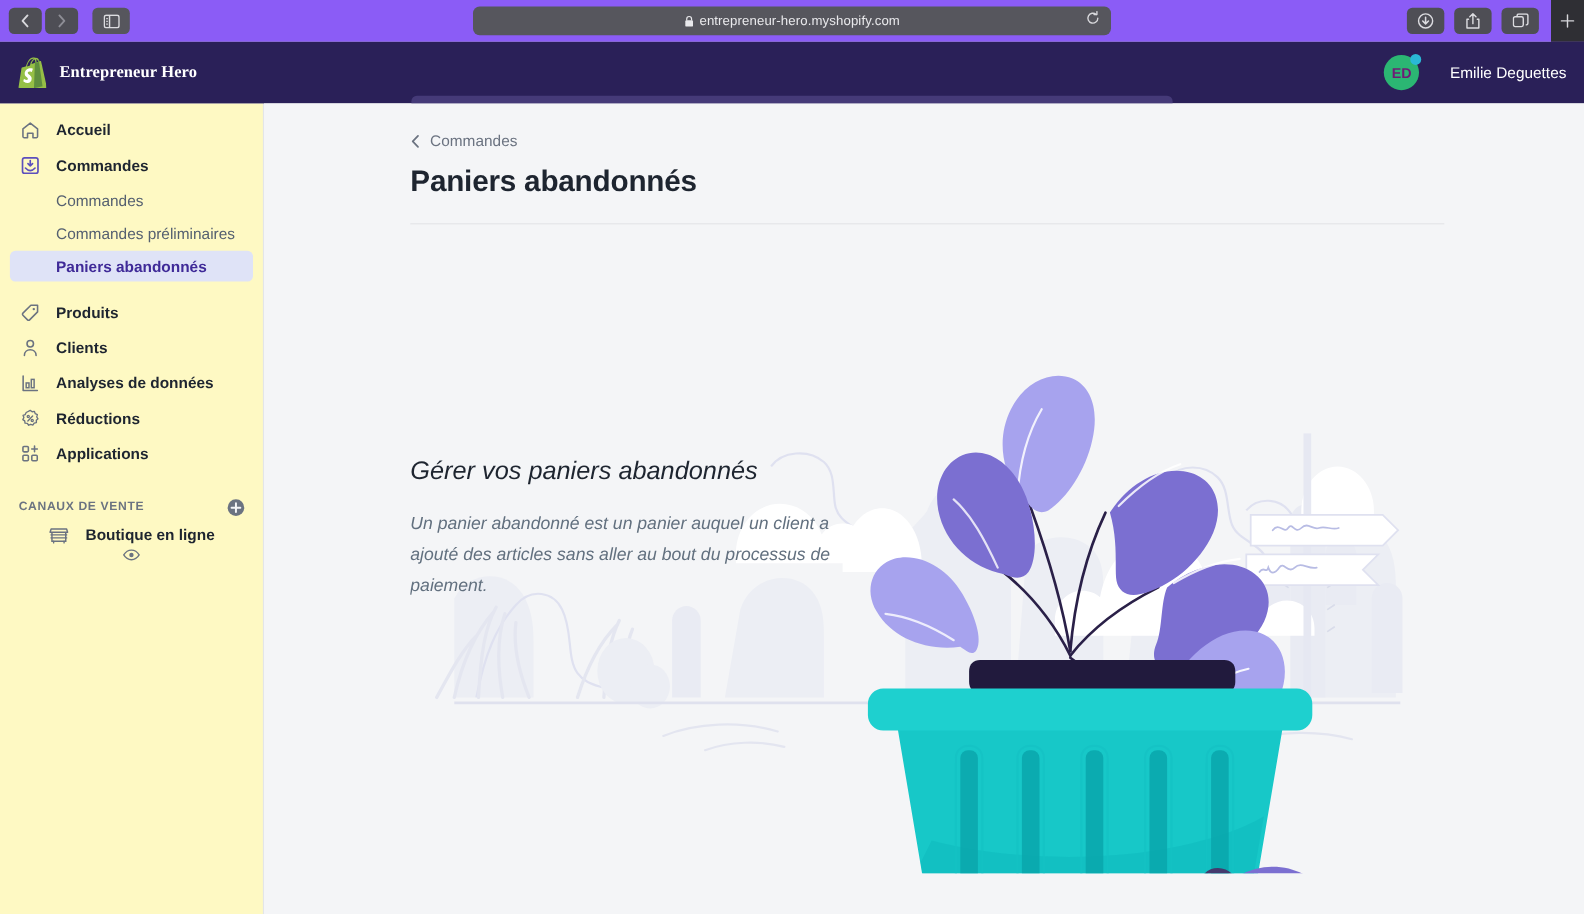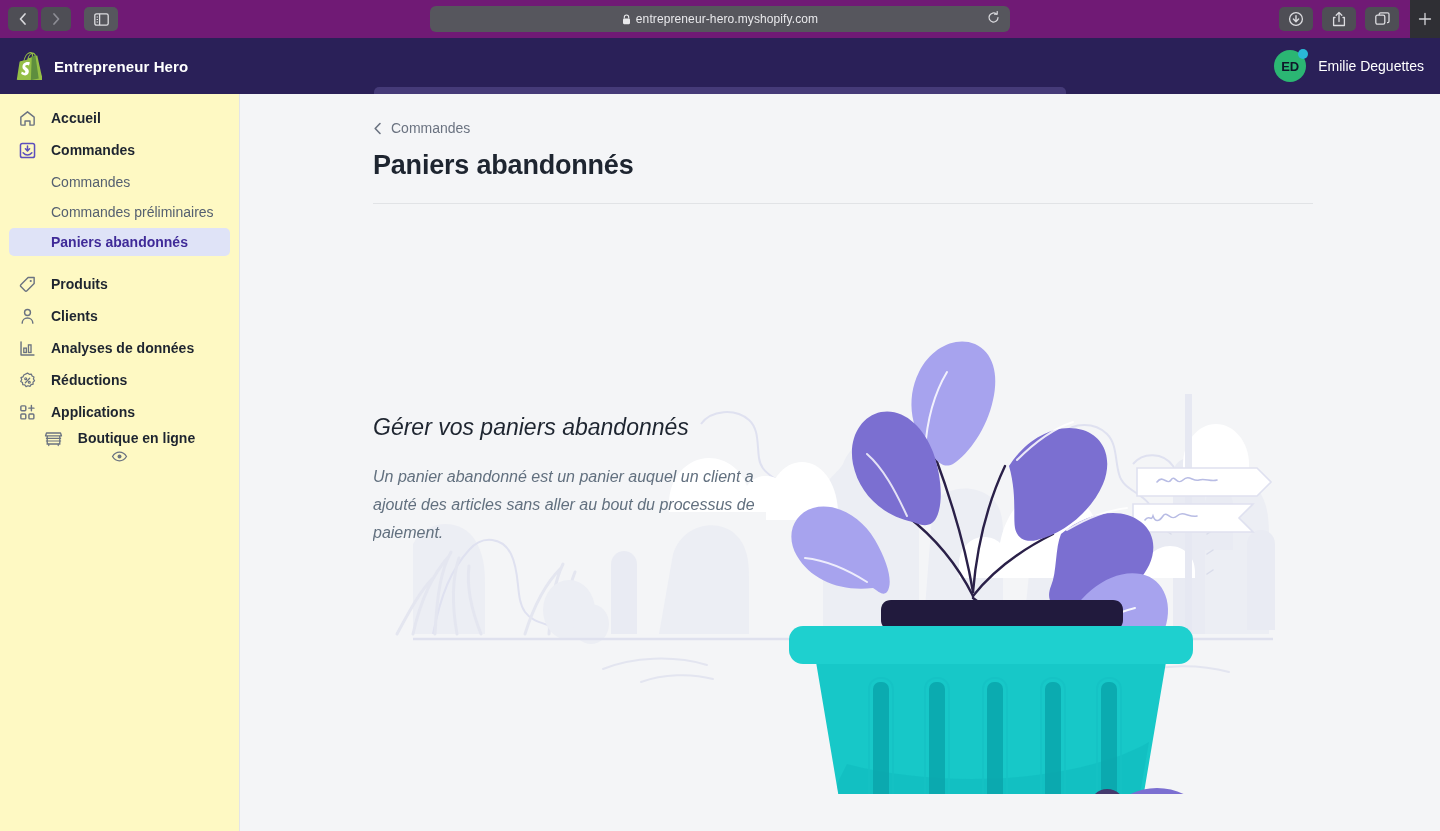--- a/index.html
+++ b/index.html
@@ -7,21 +7,21 @@
   html, body {
     width: 1440px; height: 831px;
     font-family: "Liberation Sans", sans-serif;
     background: #f4f5f7;
     overflow: hidden;
   }
 
   
   .browser-bar {
     height: 38px;
-    background: #701a75;
+    background: #8b5cf6;
     display: flex;
     align-items: center;
     padding: 0 8px;
     position: relative;
   }
   .chrome-btn {
     width: 30px; height: 24px;
     border-radius: 5px;
     background: #4e4e55;
     display: flex; align-items: center; justify-content: center;
@@ -74,20 +74,21 @@
     background: #2a2058;
     display: flex;
     align-items: center;
     position: relative;
   }
   .brand {
     display: flex; align-items: center;
     padding-left: 16px;
     width: 240px;
     cursor: pointer;
+    font-family: Liberation Serif, serif;
   }
   .shopify-logo { width: 26px; height: 28px; margin-right: 12px; flex:none;}
   .brand-name {
     color: #fff; font-size: 15px; font-weight: 600; letter-spacing:.1px;
   }
   .search-wrap {
     position: absolute; left: 374px; top: 49px;
     width: 692px; height: 34px;
     background: #453a78;
     border-radius: 5px;
@@ -99,22 +100,22 @@
   .search-ph { color: #e4e3ee; font-size: 14px; }
   .user-area {
     position: absolute; right: 16px; top: 0; height: 56px;
     display: flex; align-items: center; cursor: pointer;
   }
   .avatar {
     position: relative;
     width: 32px; height: 32px; border-radius: 50%;
     background: #2bb673;
     display: flex; align-items: center; justify-content: center;
-    color: #0f172a; font-size: 13px; font-weight: 600;
-    margin-right: 12px;
+    color: #701a75; font-size: 13px; font-weight: 600;
+    margin-right: 28px;
   }
   .avatar .dot {
     position: absolute; top: -1px; right: -2px;
     width: 10px; height: 10px; border-radius: 50%;
     background: #2ab8d6;
   }
   .user-name { color: #fff; font-size: 14px; }
 
   
   .shell { display: flex; height: calc(831px - 38px - 56px); }
@@ -412,20 +413,29 @@
         <svg width="19" height="19" viewBox="0 0 20 20">
           <rect x="3" y="3" width="5.2" height="5.2" rx="1" fill="none" stroke="#6b7381" stroke-width="1.5"></rect>
           <rect x="3" y="11.5" width="5.2" height="5.2" rx="1" fill="none" stroke="#6b7381" stroke-width="1.5"></rect>
           <rect x="11.5" y="11.5" width="5.2" height="5.2" rx="1" fill="none" stroke="#6b7381" stroke-width="1.5"></rect>
           <path d="M14.1 2.7v5.4M11.4 5.4h5.4" stroke="#6b7381" stroke-width="1.5" stroke-linecap="round"></path>
         </svg>
       </span>
       <span class="lbl">Applications</span>
     </div>
 
+    <div class="section-head">
+      <span class="section-title">CANAUX DE VENTE</span>
+      <span class="section-act">
+        <svg width="17" height="17" viewBox="0 0 18 18">
+          <circle cx="9" cy="9" r="8" fill="#6b7381"></circle>
+          <path d="M9 4.8v8.4M4.8 9h8.4" stroke="#f4f5f7" stroke-width="1.9" stroke-linecap="round"></path>
+        </svg>
+      </span>
+    </div>
 
     <div class="nav-item" style="justify-content:space-between;padding-right:8px;flex-direction:column;">
       <span style="display:flex;align-items:center;">
         <span class="ico">
           <svg width="19" height="19" viewBox="0 0 20 20">
             <path d="M2.6 4.2h14.8l1 3.1H1.6l1-3.1z" fill="none" stroke="#6b7381" stroke-width="1.4" stroke-linejoin="round"></path>
             <path d="M3.4 7.4v8.4h13.2V7.4" fill="none" stroke="#6b7381" stroke-width="1.4"></path>
             <path d="M2 9.8h16M2 12.6h16" stroke="#6b7381" stroke-width="1.2"></path>
             <path d="M5 15.8v1.6M15 15.8v1.6" stroke="#6b7381" stroke-width="1.3" stroke-linecap="round"></path>
           </svg>

